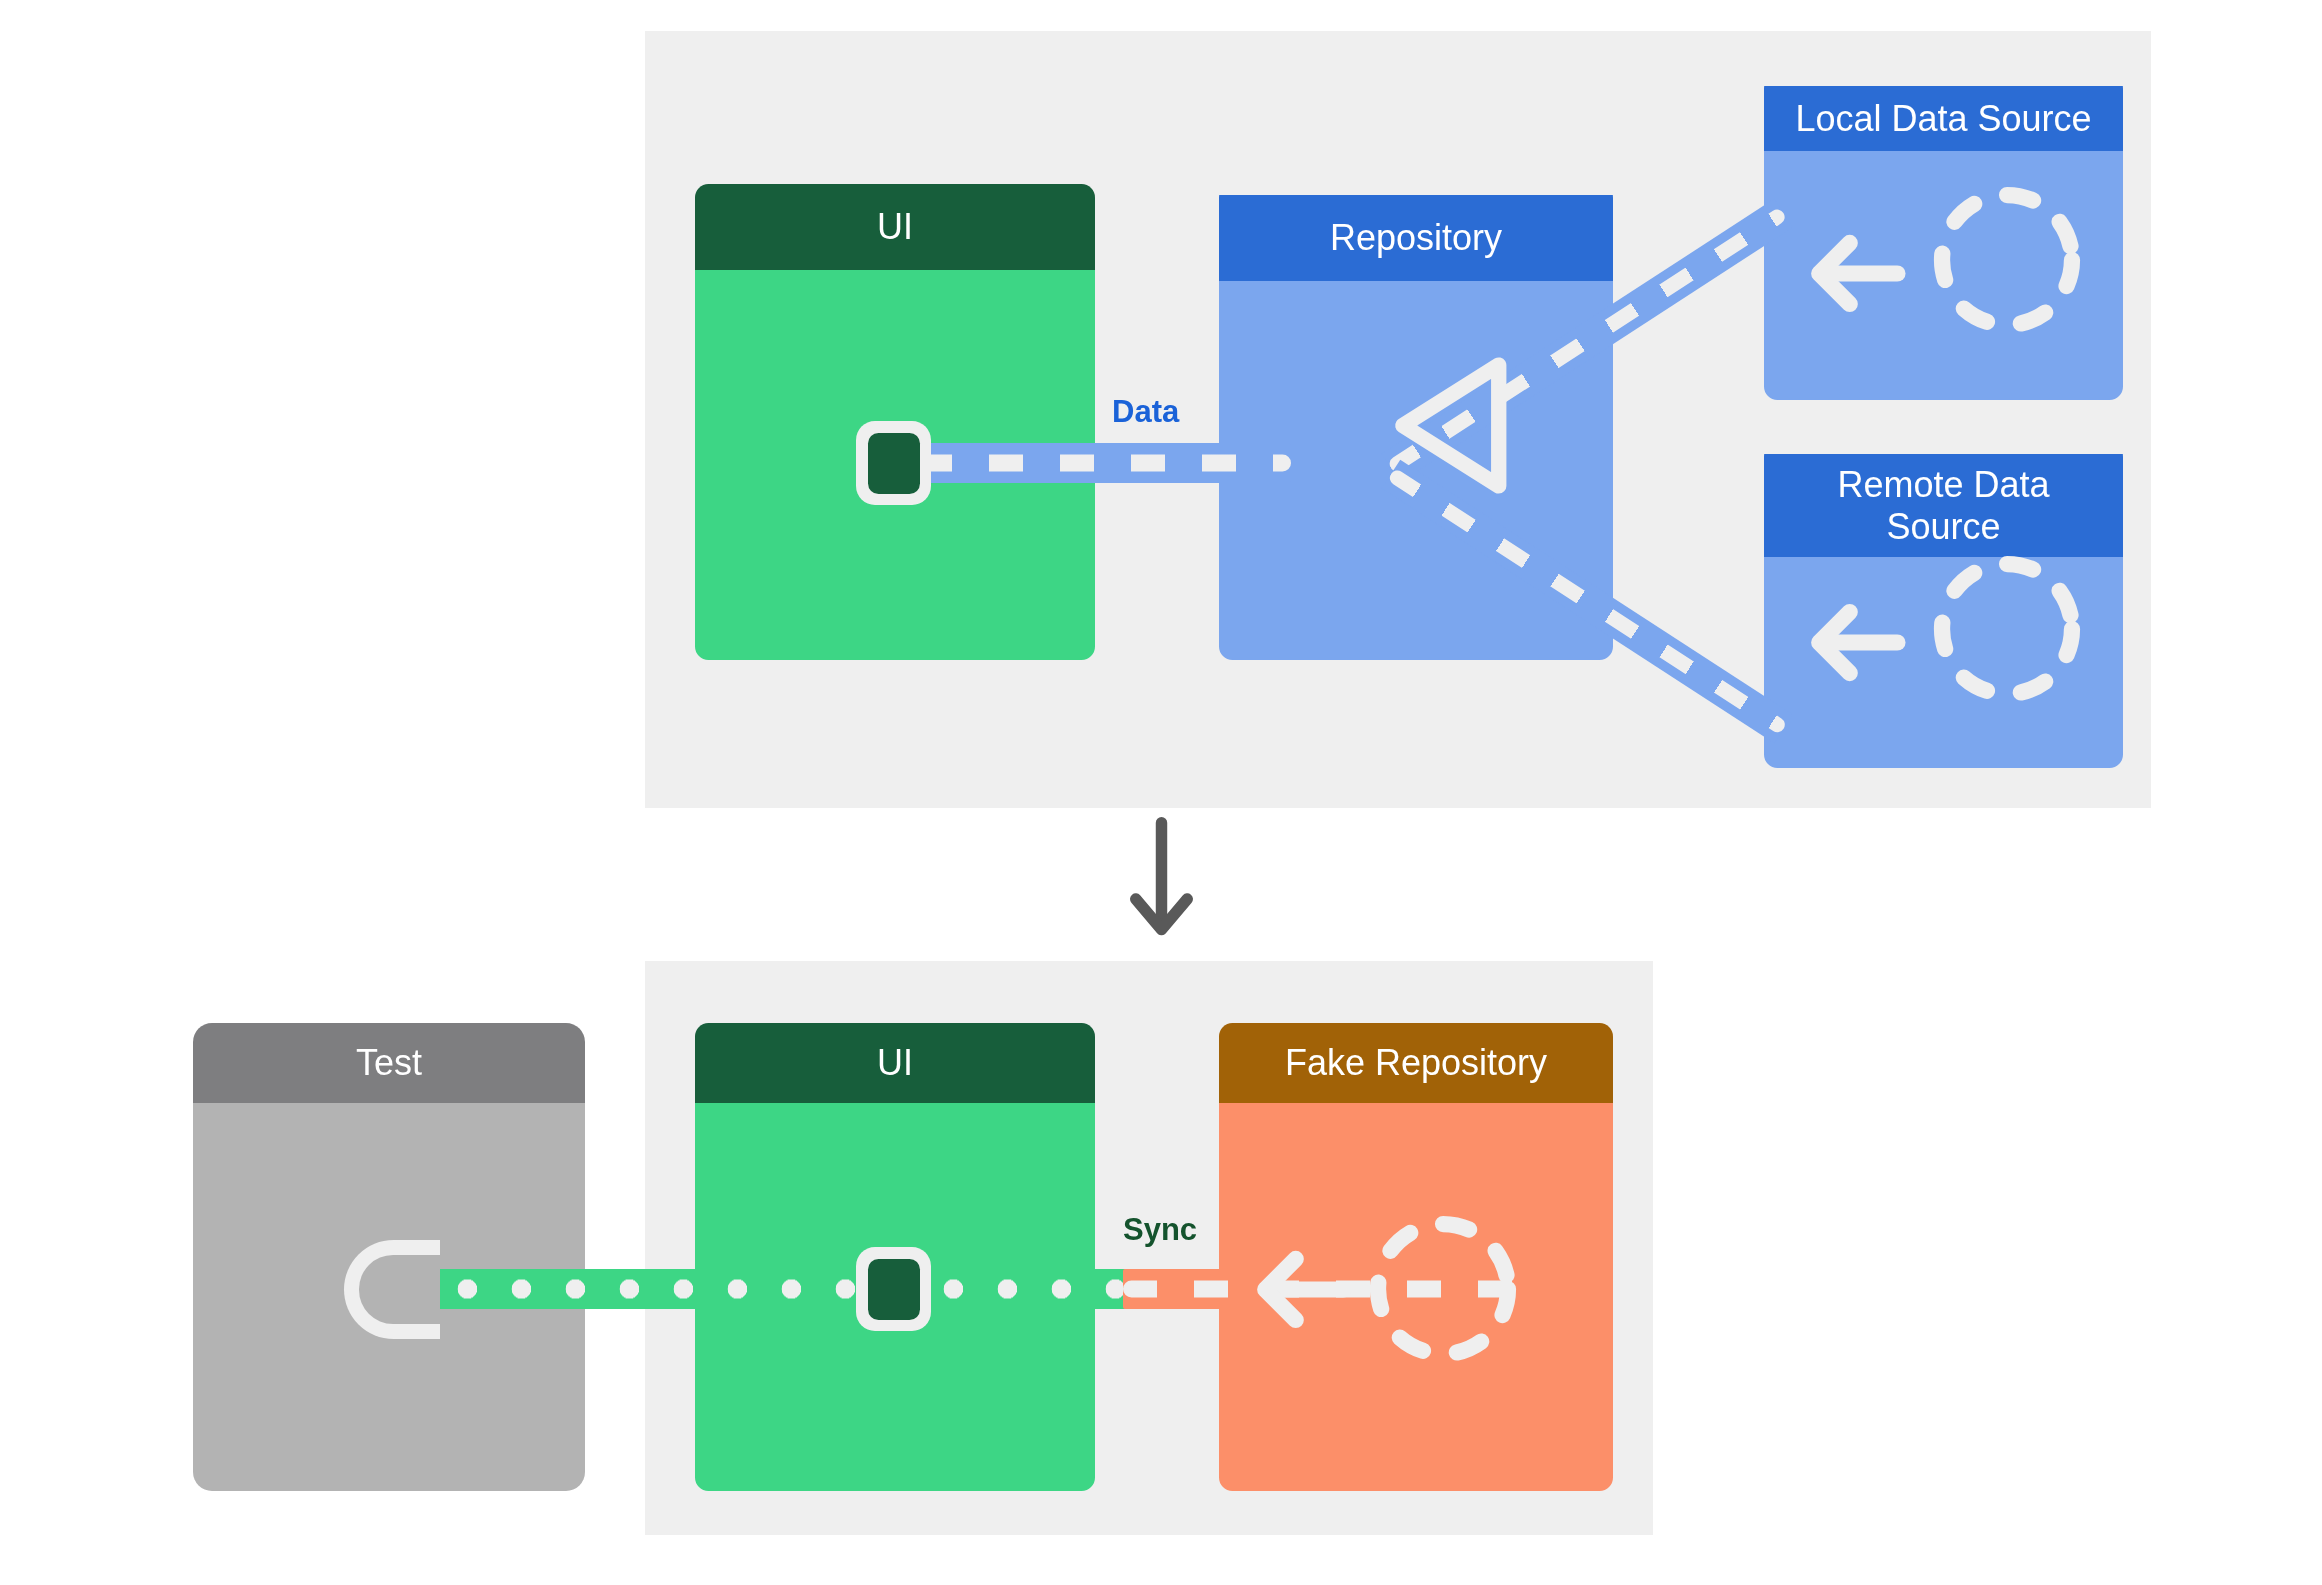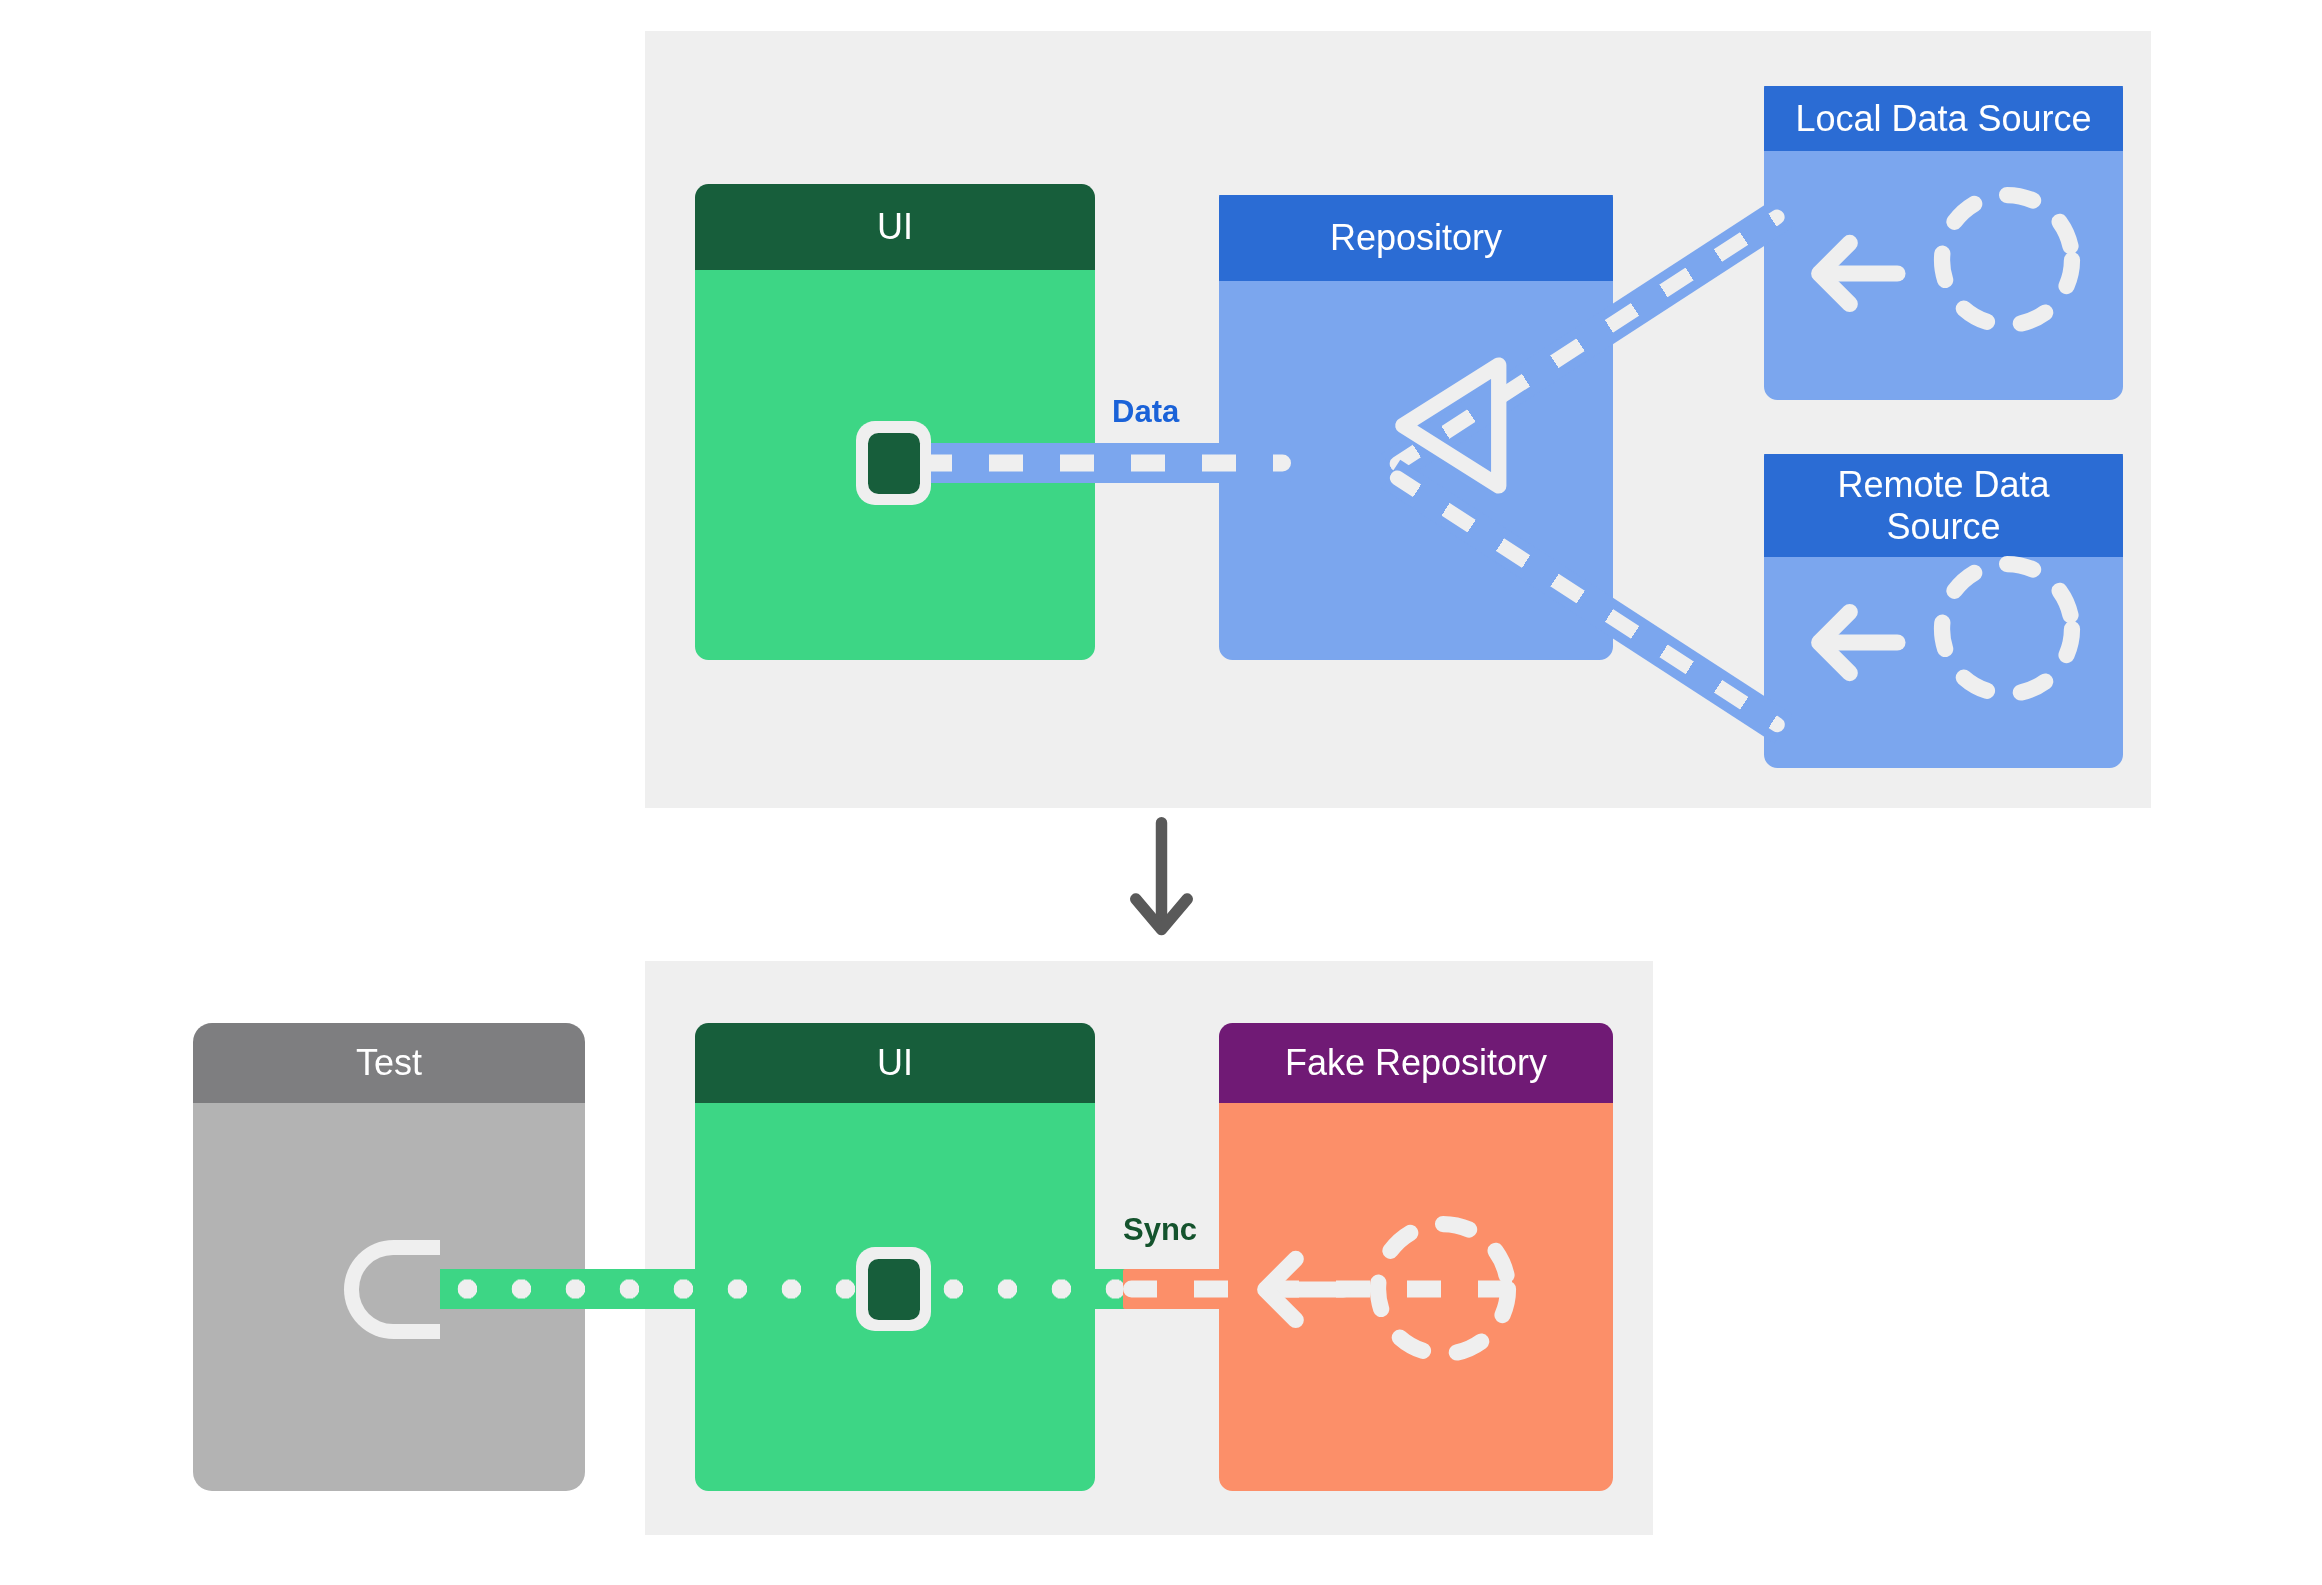--- a/index.html
+++ b/index.html
@@ -50,21 +50,21 @@
   .card .card-body {
     flex: 1 1 auto;
     position: relative;
   }
 
   
   .theme-green  .card-header { background: #175E3B; }
   .theme-green  .card-body   { background: #3DD685; }
   .theme-blue   .card-header { background: #2B6CD4; margin-top: 11px; }
   .theme-blue   .card-body   { background: #7BA6EE; }
-  .theme-orange .card-header { background: #701a75; }
+  .theme-orange .card-header { background: #a16207; }
   .theme-orange .card-body   { background: #FC8F69; }
   .theme-gray   .card-header { background: #7E7E80; }
   .theme-gray   .card-body   { background: #B3B3B3; }
 
   
   #card-ui-top        { left: 695px;  top: 184px;  width: 400px; height: 476px; }
   #card-ui-top .card-header { height: 86px; }
   #card-repository    { left: 1219px; top: 184px;  width: 394px; height: 476px; }
   #card-repository .card-header { height: 86px; }
   #card-local-ds      { left: 1764px; top: 75px;   width: 359px; height: 325px; }

